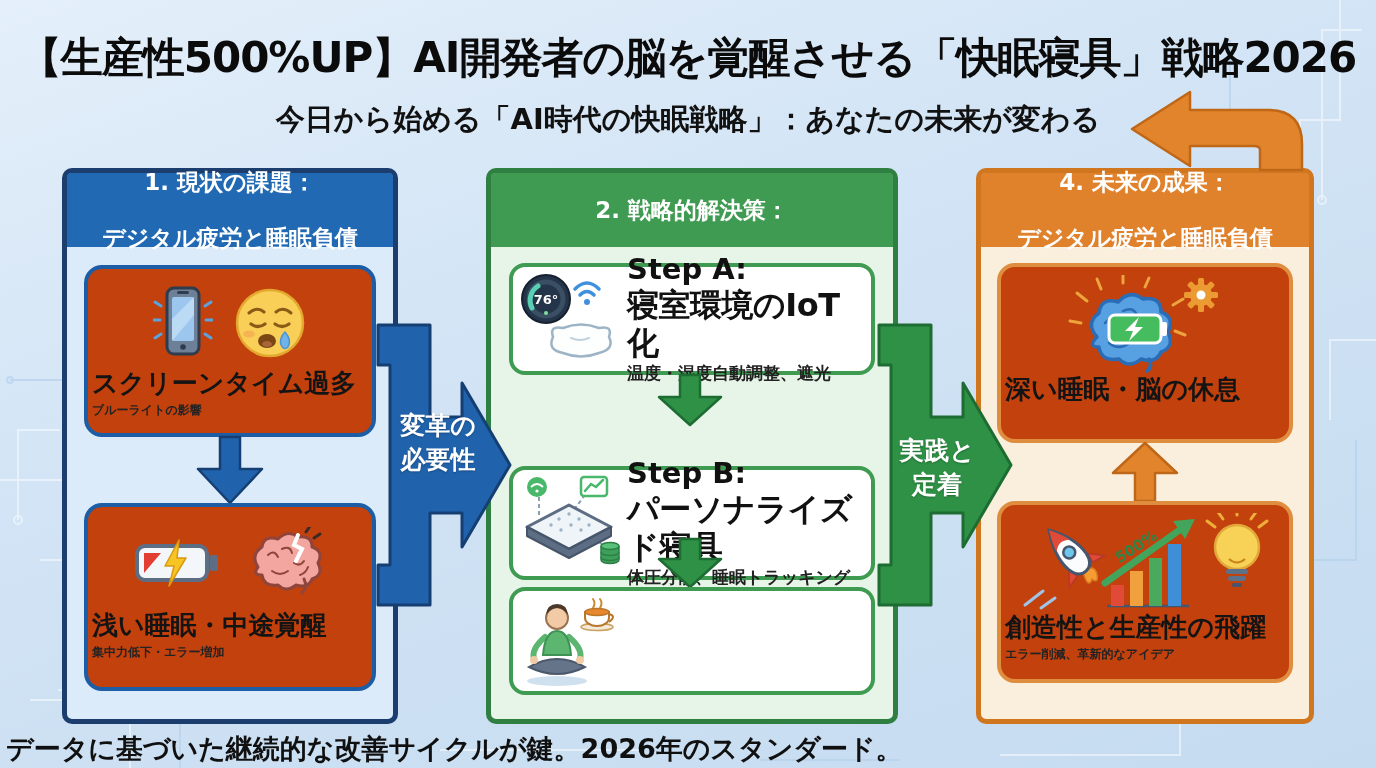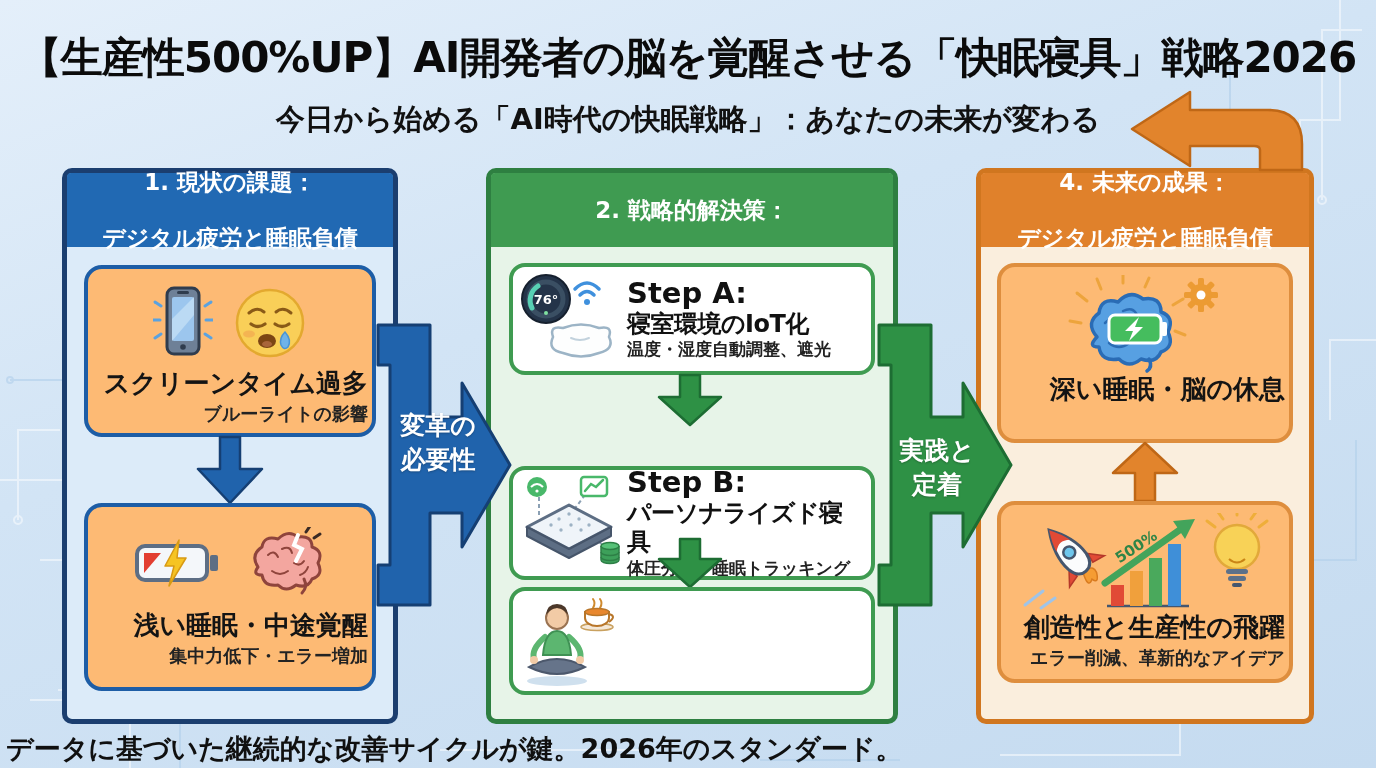--- a/index.html
+++ b/index.html
@@ -24,35 +24,35 @@
     display:flex;flex-direction:column;justify-content:center;align-items:center;
     color:#fff;font-weight:800;font-size:23px;line-height:1.32;text-align:center;gap:26px;
   }
   .panel-problem{left:62px;width:336px;border-color:#1b3e6f;background:#dcebf9;}
   .panel-problem .panel-header{background:#2169b3;}
   .panel-solution{left:486px;width:412px;border-color:#2e7f41;background:#e7f4e8;}
   .panel-solution .panel-header{background:#3f9b51;text-align:right;}
   .panel-outcome{left:976px;width:338px;border-color:#d0761f;background:#faeedd;}
   .panel-outcome .panel-header{background:#e0812b;}
 
-  .wbox{position:absolute;background:#fdba74;border-radius:18px;text-align:right;padding:8px 4px;}
+  .wbox{position:absolute;background:#c2410c;border-radius:18px;text-align:left;padding:8px 4px;}
   .panel-problem .wbox{border:4px solid #1d5da6;left:17px;width:292px;}
   .panel-outcome .wbox{border:4px solid #de8e3e;left:16px;width:296px;}
   .icon-row{display:flex;justify-content:center;align-items:center;gap:20px;}
   .box-title{font-size:26px;font-weight:800;color:#141414;line-height:1.15;}
-  .box-sub{font-size:18px;font-weight:700;color:#232323;margin-top:3px;}
+  .box-sub{font-size:12px;font-weight:700;color:#232323;margin-top:3px;}
 
   .step{
     position:absolute;left:18px;width:366px;background:#fff;border:4px solid #3f9b51;
     border-radius:16px;display:flex;align-items:center;padding:4px 6px;
   }
   .step-icon{flex:0 0 102px;height:96px;position:relative;}
   .step-text{flex:1;text-align:left;padding-left:6px;}
   .step-label{font-size:29px;font-weight:800;color:#111;line-height:1.1;}
-  .step-title{font-size:24px;font-weight:800;color:#111;line-height:1.2;letter-spacing:-0.5px;}
+  .step-title{font-size:32px;font-weight:800;color:#111;line-height:1.2;letter-spacing:-0.5px;}
   .step-sub{font-size:17px;font-weight:700;color:#222;line-height:1.3;}
 
   .arrow-svg{position:absolute;overflow:visible;}
   .connector-label{
     position:absolute;color:#fff;font-weight:800;font-size:25px;line-height:1.35;
     text-align:center;z-index:4;text-shadow:0 1px 2px rgba(0,0,0,0.25);
   }
   .footer{
     position:absolute;top:731px;left:6px;width:100%;
     font-size:27px;font-weight:800;color:#101010;z-index:2;

